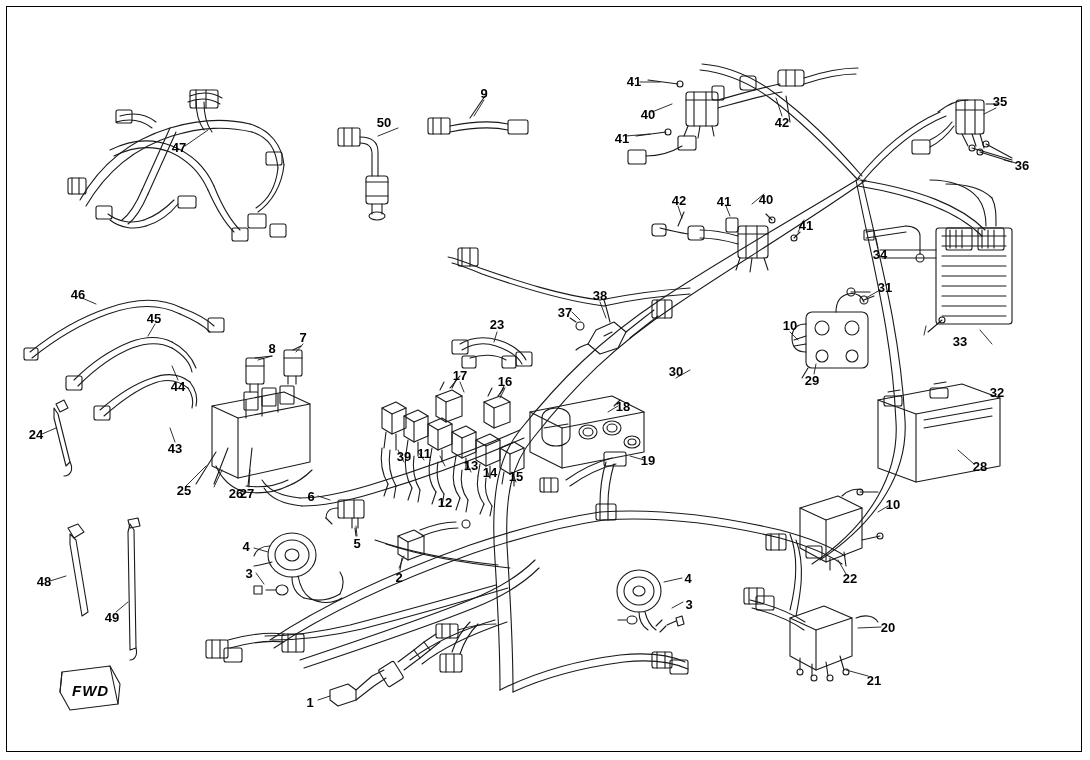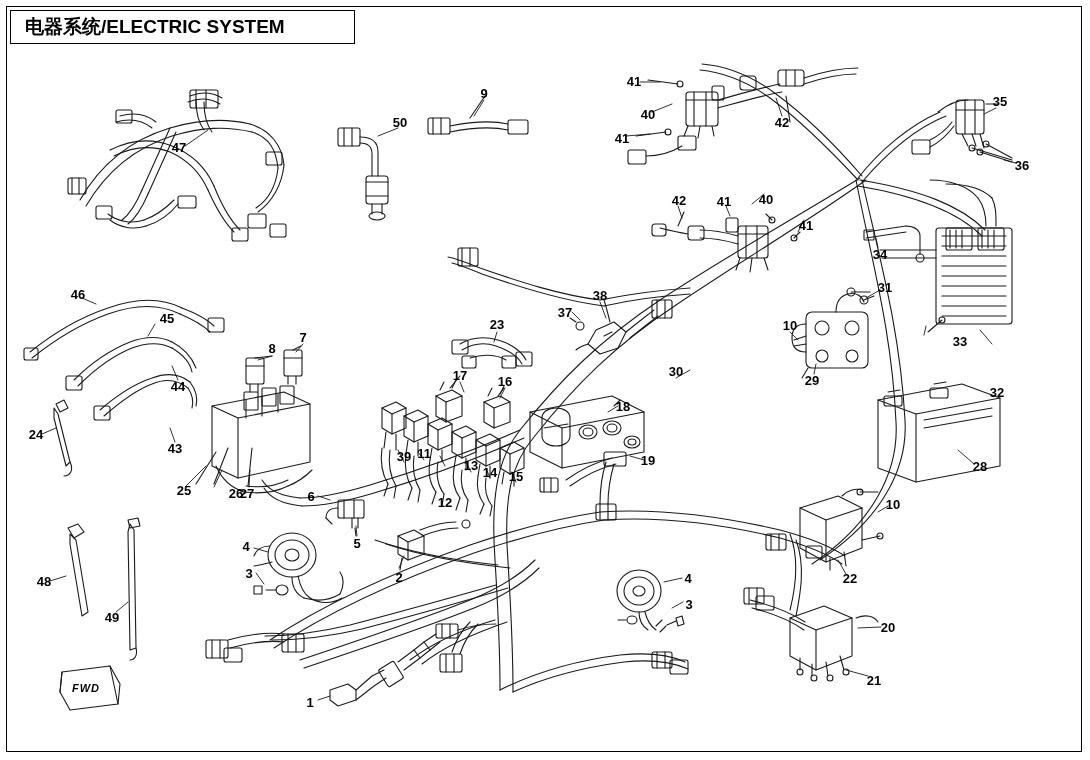--- a/index.html
+++ b/index.html
@@ -58,37 +58,34 @@
     position: absolute;
     font-size: 13px;
     font-weight: bold;
     color: #000;
     line-height: 1;
     white-space: nowrap;
     transform: translate(-50%, -50%);
   }
   .fwd-label {
     position: absolute;
-    font-size: 11px;
+    font-size: 15px;
     font-weight: bold;
     font-style: italic;
     color: #000;
     letter-spacing: 1px;
   }
 </style>
 </head>
 <body>
 
 <div id="page">
 
   <div id="frame"></div>
 
-  <div id="title-box">
-    <span class="title-text">电器系统/ELECTRIC SYSTEM</span>
-  </div>
 
   <svg id="artwork" viewBox="0 0 1090 760" xmlns="http://www.w3.org/2000/svg">
     <g fill="none" stroke="#1a1a1a" stroke-width="1.1" stroke-linecap="round" stroke-linejoin="round">
 
       <path d="M860 178 C 800 215, 720 260, 660 300 C 600 340, 560 380, 520 430 C 500 455, 490 490, 495 560 C 498 610, 500 640, 500 690"></path>
       <path d="M866 180 C 810 220, 735 265, 676 305 C 614 346, 575 385, 534 437 C 512 463, 503 495, 508 562 C 511 612, 513 642, 513 692"></path>
       <path d="M862 180 C 880 260, 900 330, 905 420 C 908 470, 880 520, 820 560"></path>
       <path d="M856 180 C 872 262, 892 332, 896 422 C 899 472, 872 524, 812 564"></path>
       <path d="M858 180 C 830 150, 800 120, 770 98 C 745 80, 720 72, 700 70"></path>
       <path d="M862 176 C 836 146, 806 116, 776 94 C 752 76, 726 66, 702 64"></path>
@@ -676,23 +673,23 @@
     <span class="callout" style="left:648px; top:114px;">40</span>
     <span class="callout" style="left:766px; top:199px;">40</span>
     <span class="callout" style="left:634px; top:81px;">41</span>
     <span class="callout" style="left:622px; top:138px;">41</span>
     <span class="callout" style="left:724px; top:201px;">41</span>
     <span class="callout" style="left:806px; top:225px;">41</span>
     <span class="callout" style="left:782px; top:122px;">42</span>
     <span class="callout" style="left:679px; top:200px;">42</span>
     <span class="callout" style="left:175px; top:448px;">43</span>
     <span class="callout" style="left:178px; top:386px;">44</span>
-    <span class="callout" style="left:167px; top:318px;">45</span>
+    <span class="callout" style="left:154px; top:318px;">45</span>
     <span class="callout" style="left:78px;  top:294px;">46</span>
     <span class="callout" style="left:179px; top:147px;">47</span>
     <span class="callout" style="left:44px;  top:581px;">48</span>
     <span class="callout" style="left:112px; top:617px;">49</span>
-    <span class="callout" style="left:400px; top:122px;">50</span>
+    <span class="callout" style="left:384px; top:122px;">50</span>
   </div>
 
   <span class="fwd-label" style="left:72px; top:682px;">FWD</span>
 
 </div>
 
 </body></html>

